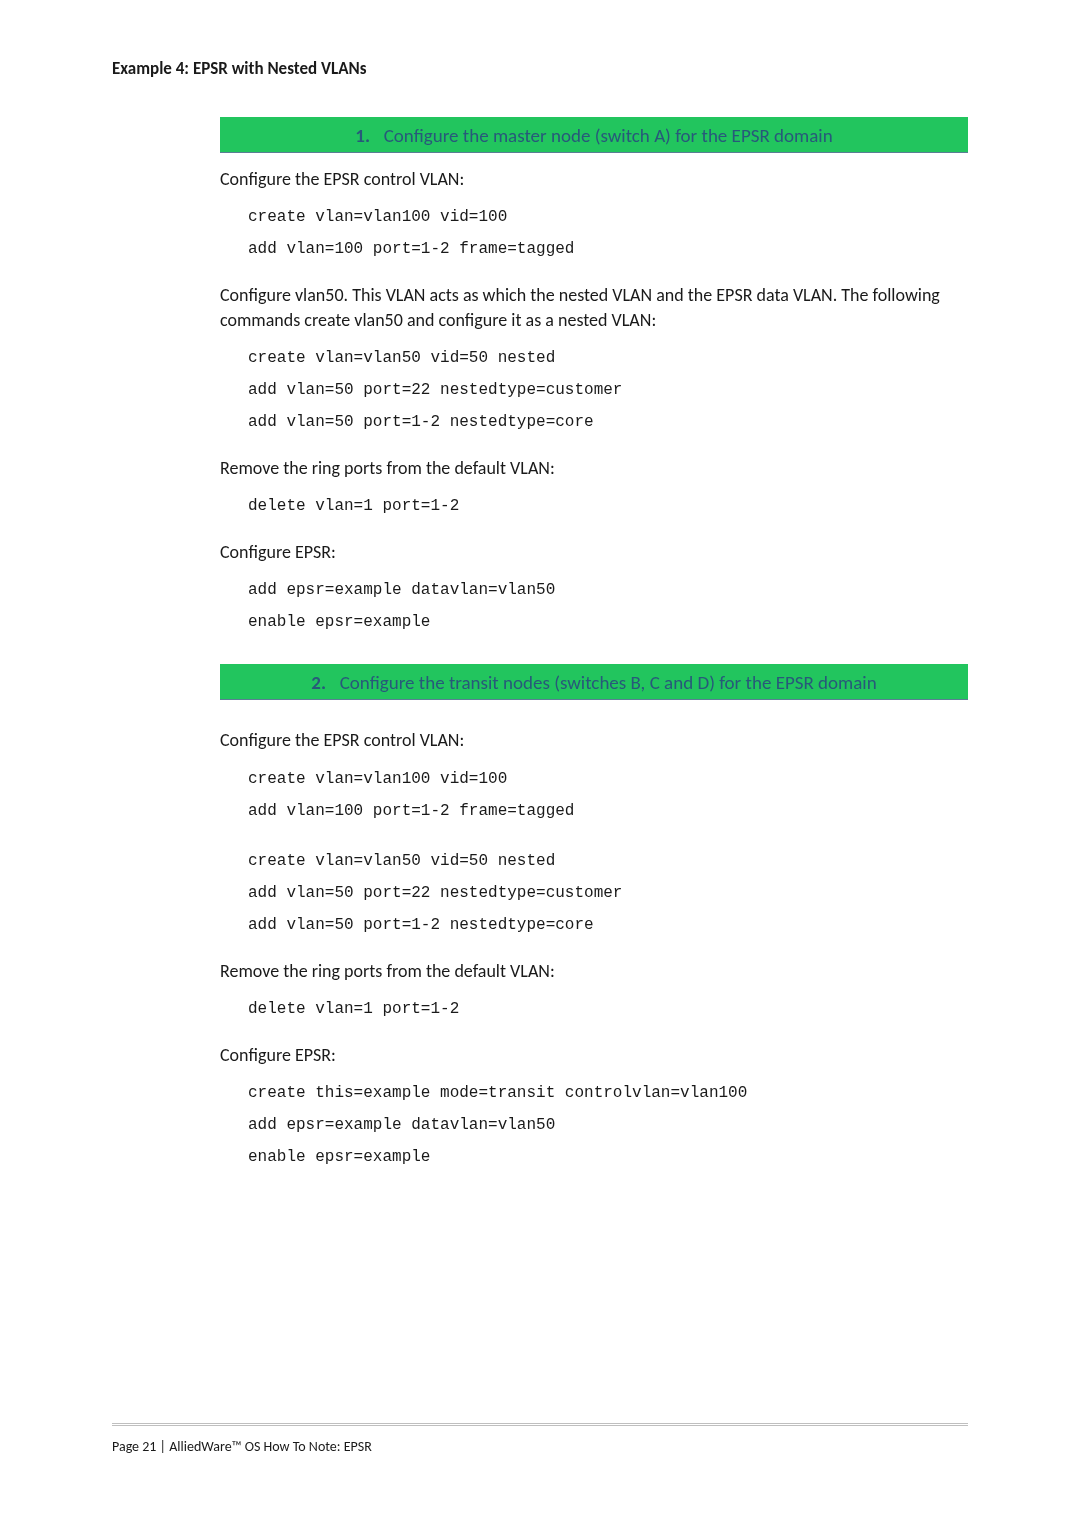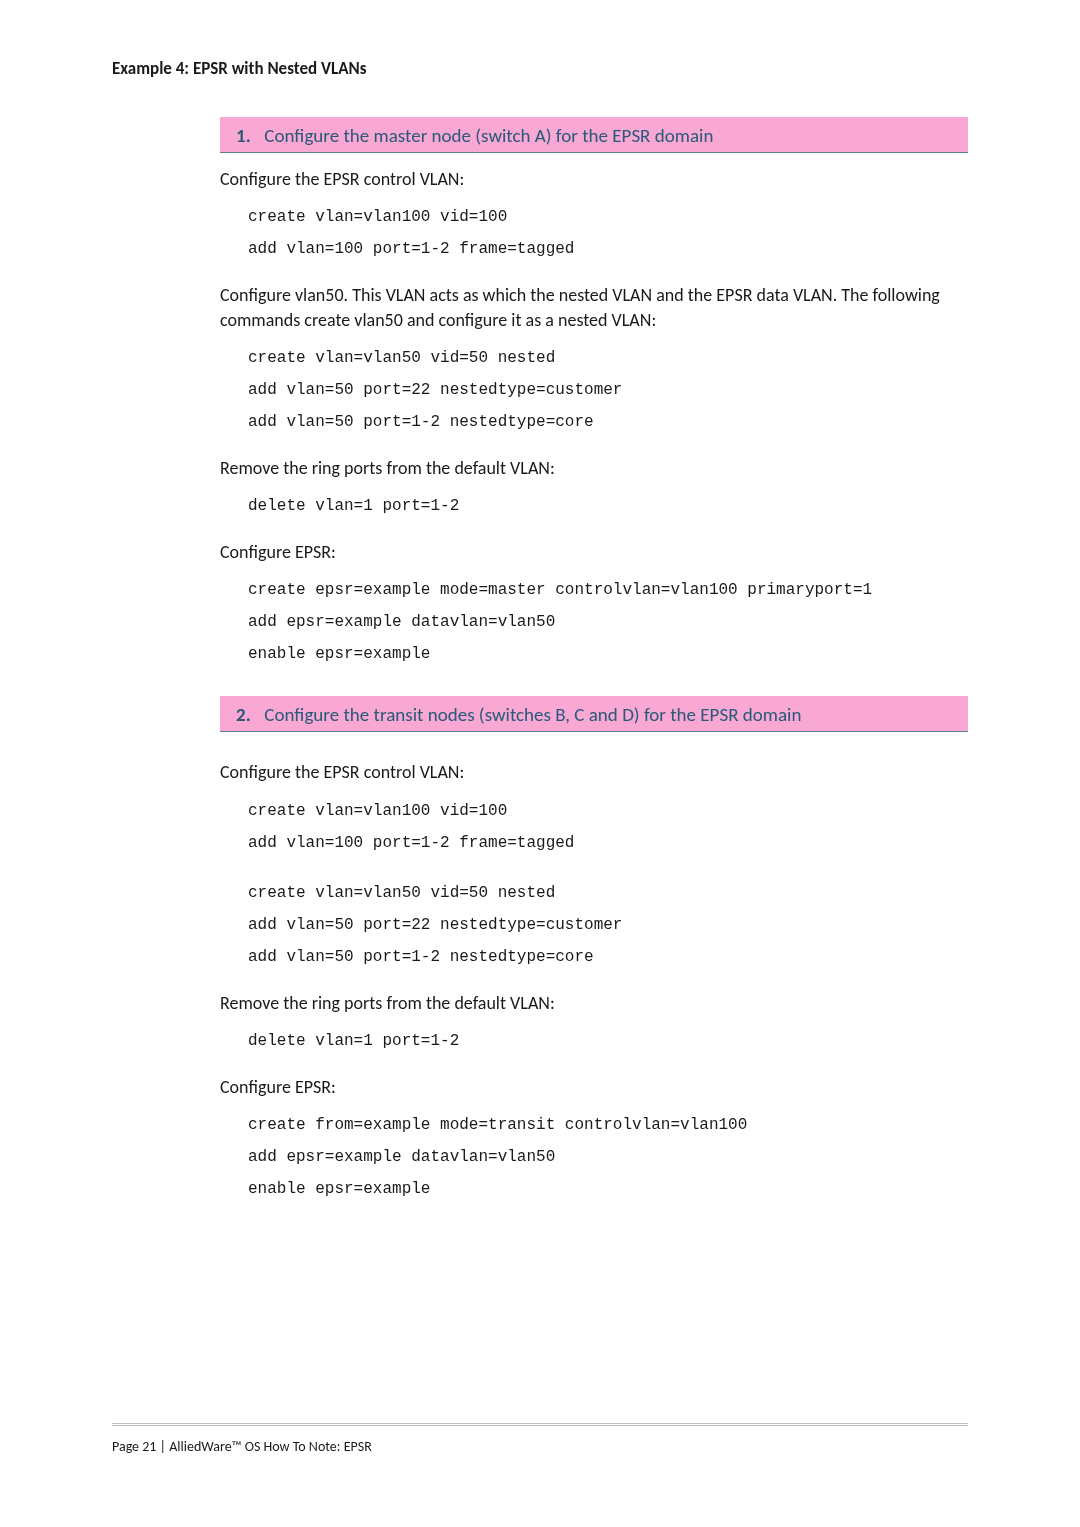--- a/index.html
+++ b/index.html
@@ -15,25 +15,26 @@
     padding: 58px 112px 0 112px;
   }
   .header-right {
     font-size: 17px;
     font-weight: 700;
     color: #1a1a1a;
     margin-bottom: 38px;
     padding-right: 2px;
   }
   .step-bar {
-    background: #f9a8d4;
+    background: #22c55e;
     border-bottom: 1.5px solid #5a7e94;
     padding: 7px 16px 5px 16px;
     margin-left: 108px;
     margin-bottom: 14px;
+    text-align: center;
   }
   .step-bar .num {
     font-weight: 700;
     color: #28597a;
     font-size: 19px;
     margin-right: 10px;
   }
   .step-bar .title {
     color: #28597a;
     font-size: 19px;
@@ -102,21 +103,20 @@
       <div class="code-line">add vlan=50 port=1-2 nestedtype=core</div>
     </div>
 
     <div class="body-text">Remove the ring ports from the default VLAN:</div>
     <div class="code-block">
       <div class="code-line">delete vlan=1 port=1-2</div>
     </div>
 
     <div class="body-text">Configure EPSR:</div>
     <div class="code-block">
-      <div class="code-line">create epsr=example mode=master controlvlan=vlan100 primaryport=1</div>
       <div class="code-line">add epsr=example datavlan=vlan50</div>
       <div class="code-line">enable epsr=example</div>
     </div>
 
   </div>
 
   <div class="spacer-md"></div>
 
   <div class="step-bar">
     <span class="num">2.</span>
@@ -139,21 +139,21 @@
       <div class="code-line">add vlan=50 port=1-2 nestedtype=core</div>
     </div>
 
     <div class="body-text">Remove the ring ports from the default VLAN:</div>
     <div class="code-block">
       <div class="code-line">delete vlan=1 port=1-2</div>
     </div>
 
     <div class="body-text">Configure EPSR:</div>
     <div class="code-block">
-      <div class="code-line">create from=example mode=transit controlvlan=vlan100</div>
+      <div class="code-line">create this=example mode=transit controlvlan=vlan100</div>
       <div class="code-line">add epsr=example datavlan=vlan50</div>
       <div class="code-line">enable epsr=example</div>
     </div>
 
   </div>
 
 </div>
 
 <div class="footer">
   <div class="footer-rule"></div>

